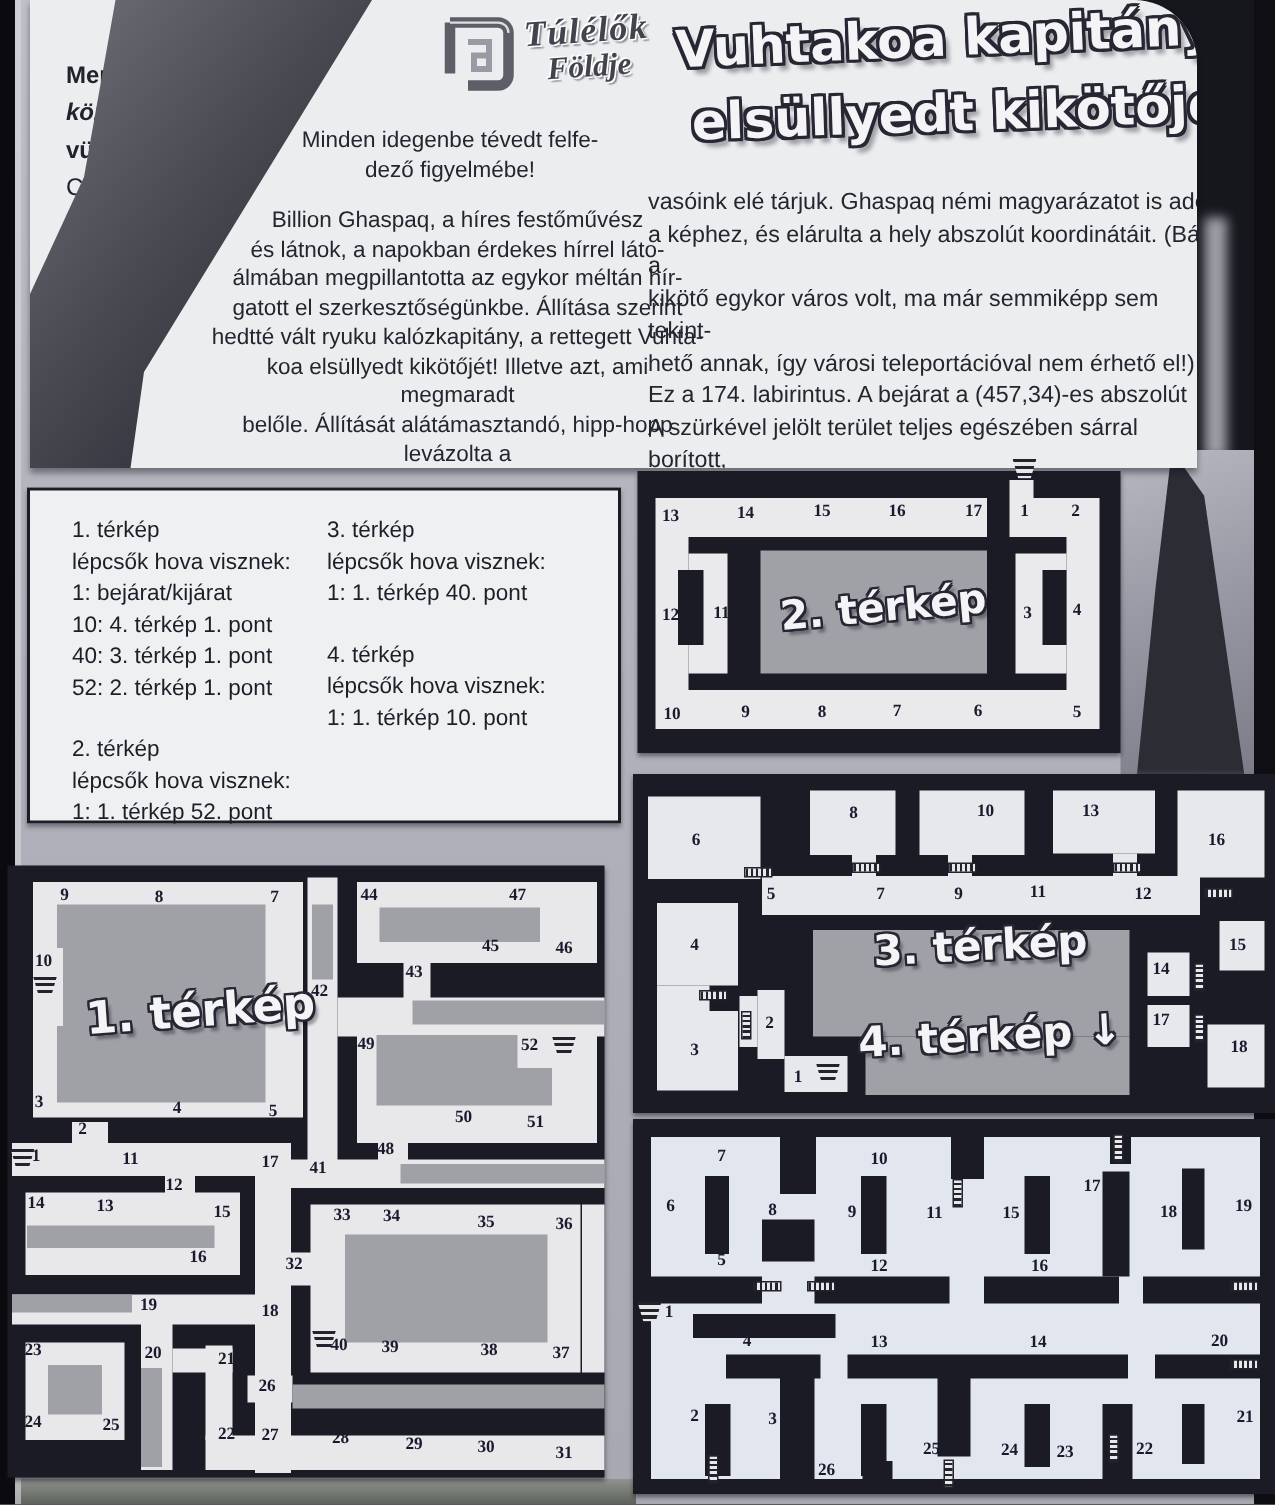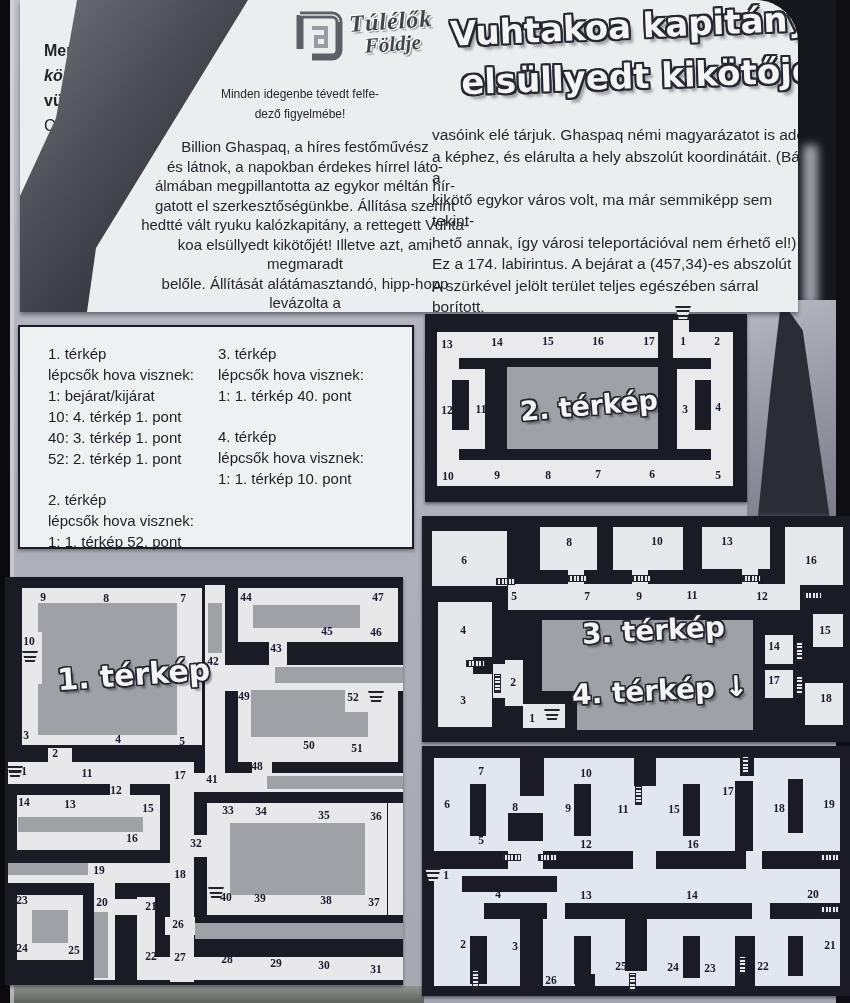--- a/index.html
+++ b/index.html
@@ -33,21 +33,21 @@
      font-family:"Liberation Serif",serif;font-weight:bold;font-style:italic;color:#43434e;
      text-shadow:1px 1px 0 #fff,-1px -1px 0 #fff,2px 2px 1px rgba(40,40,50,.5);}
   #logo-line1{font-size:24px;letter-spacing:1px;}
   #logo-line2{font-size:21px;margin-left:14px;margin-top:-3px;}
   
   .bubble{font-family:"DejaVu Sans",sans-serif;font-weight:bold;color:#f4f4f7;
      text-shadow:-2px -2px 0 #272733,2px -2px 0 #272733,-2px 2px 0 #272733,2px 2px 0 #272733,
        -2px 0 0 #272733,2px 0 0 #272733,0 -2px 0 #272733,0 2px 0 #272733,4px 5px 3px rgba(10,10,20,.35);}
   #title1{left:428px;top:6px;width:364px;font-size:34px;text-align:center;transform:rotate(-2.5deg);}
   #title2{left:436px;top:56px;width:364px;font-size:34px;text-align:center;transform:rotate(-2deg);}
-  #notice{left:156px;top:84px;width:248px;text-align:center;color:#25252f;font-size:12px;line-height:20px;}
+  #notice{left:156px;top:84px;width:248px;text-align:center;color:#25252f;font-size:15px;line-height:20px;}
   #intro{left:118px;top:137px;width:334px;text-align:center;color:#25252f;font-size:15px;line-height:19.5px;}
   #rightcol{left:412px;top:124px;width:382px;color:#25252f;font-size:15.5px;line-height:21.5px;}
   
   #legend{left:18px;top:325px;width:392px;height:220px;background:#eef0f2;border:2px solid #1c1c26;
           box-shadow:0 2px 3px rgba(20,20,30,.4);color:#1e1e28;font-size:15px;line-height:21px;}
   .legend-col{position:absolute;top:16px;}
   #legend-col1{left:28px;width:165px;}
   #legend-col2{left:198px;width:180px;}
   .legend-section{margin-bottom:20px;}
   
@@ -218,21 +218,21 @@
       <div class="map-num" style="left: 21px; top: 158px;">3</div>
       <div class="map-num" style="left: 113px; top: 162px;">4</div>
       <div class="map-num" style="left: 177px; top: 164px;">5</div>
       <div class="map-num" style="left: 50px; top: 176px;">2</div>
       <div class="map-num" style="left: 19px; top: 194px;">1</div>
       <div class="map-num" style="left: 82px; top: 196px;">11</div>
       <div class="map-num" style="left: 175px; top: 198px;">17</div>
       <div class="map-num" style="left: 207px; top: 202px;">41</div>
       <div class="map-num" style="left: 208px; top: 84px;">42</div>
       <div class="map-num" style="left: 241px; top: 20px;">44</div>
-      <div class="map-num" style="left: 373px; top: 20px;">47</div>
+      <div class="map-num" style="left: 340px; top: 20px;">47</div>
       <div class="map-num" style="left: 322px; top: 54px;">45</div>
       <div class="map-num" style="left: 371px; top: 55px;">46</div>
       <div class="map-num" style="left: 271px; top: 71px;">43</div>
       <div class="map-num" style="left: 239px; top: 119px;">49</div>
       <div class="map-num" style="left: 348px; top: 120px;">52</div>
       <div class="map-num" style="left: 304px; top: 168px;">50</div>
       <div class="map-num" style="left: 352px; top: 171px;">51</div>
       <div class="map-num" style="left: 252px; top: 189px;">48</div>
       <div class="map-num" style="left: 111px; top: 213px;">12</div>
       <div class="map-num" style="left: 19px; top: 225px;">14</div>

